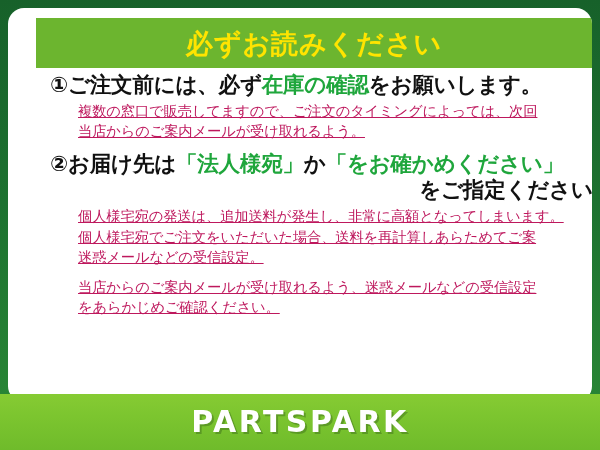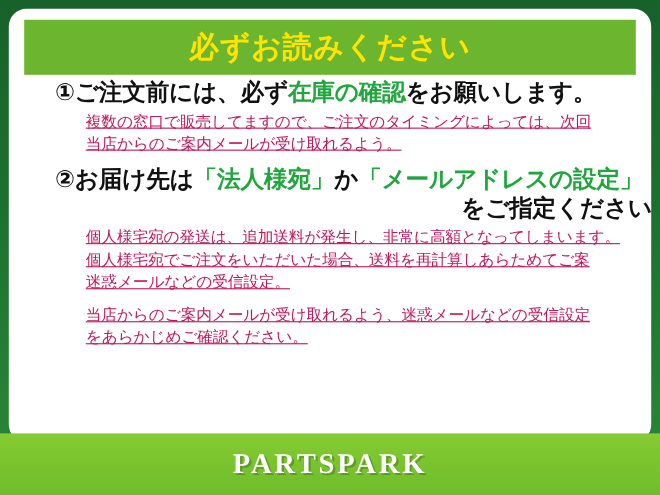--- a/index.html
+++ b/index.html
@@ -31,21 +31,21 @@
     height: 394px;
     box-sizing: border-box;
     background: #ffffff;
     border-radius: 16px;
     overflow: hidden;
   }
 
   
   #title-bar {
     position: absolute;
-    left: 14px;
+    left: 28px;
     top: 10px;
     width: 556px;
     height: 50px;
     background: #6cb52f;
     display: flex;
     align-items: center;
     justify-content: center;
   }
   #title-text {
     color: #ffe400;
@@ -113,26 +113,25 @@
     bottom: 0;
     width: 600px;
     height: 56px;
     background: linear-gradient(180deg, #86cb33 0%, #7cc52f 40%, #6fbb2b 100%);
     display: flex;
     align-items: center;
     justify-content: center;
   }
   #brand-text {
     color: #ffffff;
-    font-size: 26px;
+    font-size: 30px;
     font-weight: bold;
     letter-spacing: 2.5px;
     text-shadow: 2px 2px 0 rgba(40, 80, 20, 0.35);
     line-height: 1;
-    font-family: Liberation Serif, serif;
   }
 </style>
 </head>
 <body>
 
 <div id="banner">
 
   <div id="panel">
 
     <div id="title-bar">
@@ -146,21 +145,21 @@
           <span>①ご注文前には、必ず</span><span class="accent">在庫の確認</span><span>をお願いします。</span>
         </div>
         <div class="notice-body">
           <div>複数の窓口で販売してますので、ご注文のタイミングによっては、次回</div>
           <div>当店からのご案内メールが受け取れるよう。</div>
         </div>
       </div>
 
       <div class="notice-item">
         <div class="notice-heading wrap2">
-          <span>②お届け先は</span><span class="accent">「法人様宛」</span><span>か</span><span class="accent">「メールアドレスの設定」</span>
+          <span>②お届け先は</span><span class="accent">「法人様宛」</span><span>か</span><span class="accent">「をお確かめください」</span>
           <span class="heading-line2">をご指定ください。</span>
         </div>
         <div class="notice-body">
           <div>個人様宅宛の発送は、追加送料が発生し、非常に高額となってしまいます。</div>
           <div>個人様宅宛でご注文をいただいた場合、送料を再計算しあらためてご案</div>
           <div>迷惑メールなどの受信設定。</div>
         </div>
       </div>
 
       <div class="notice-item">

